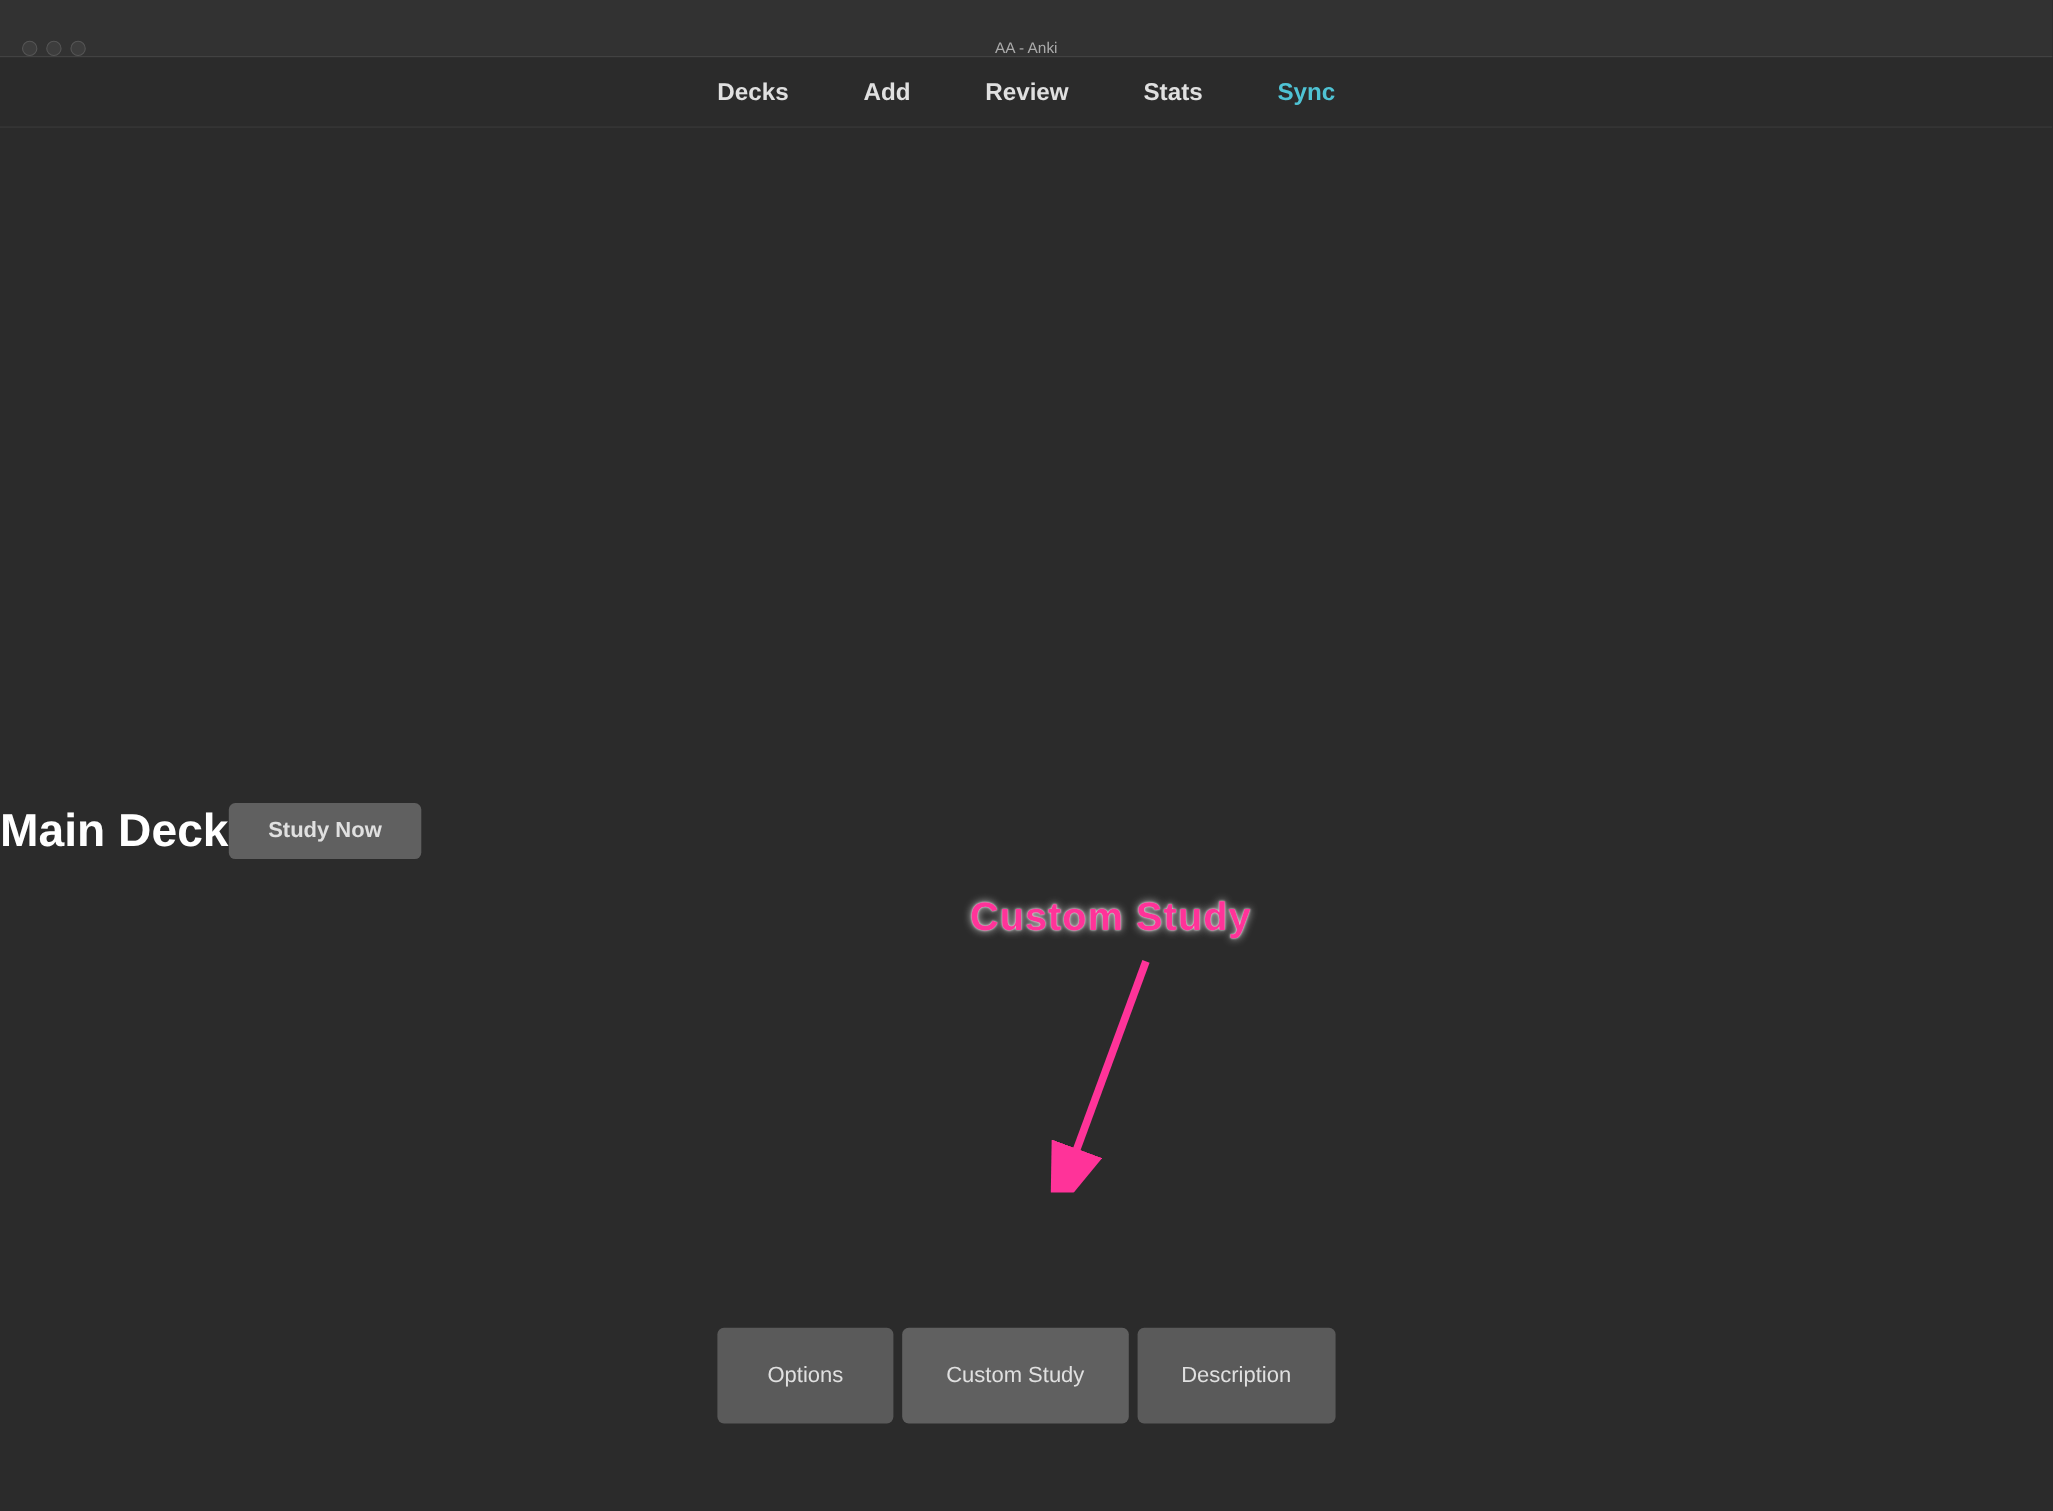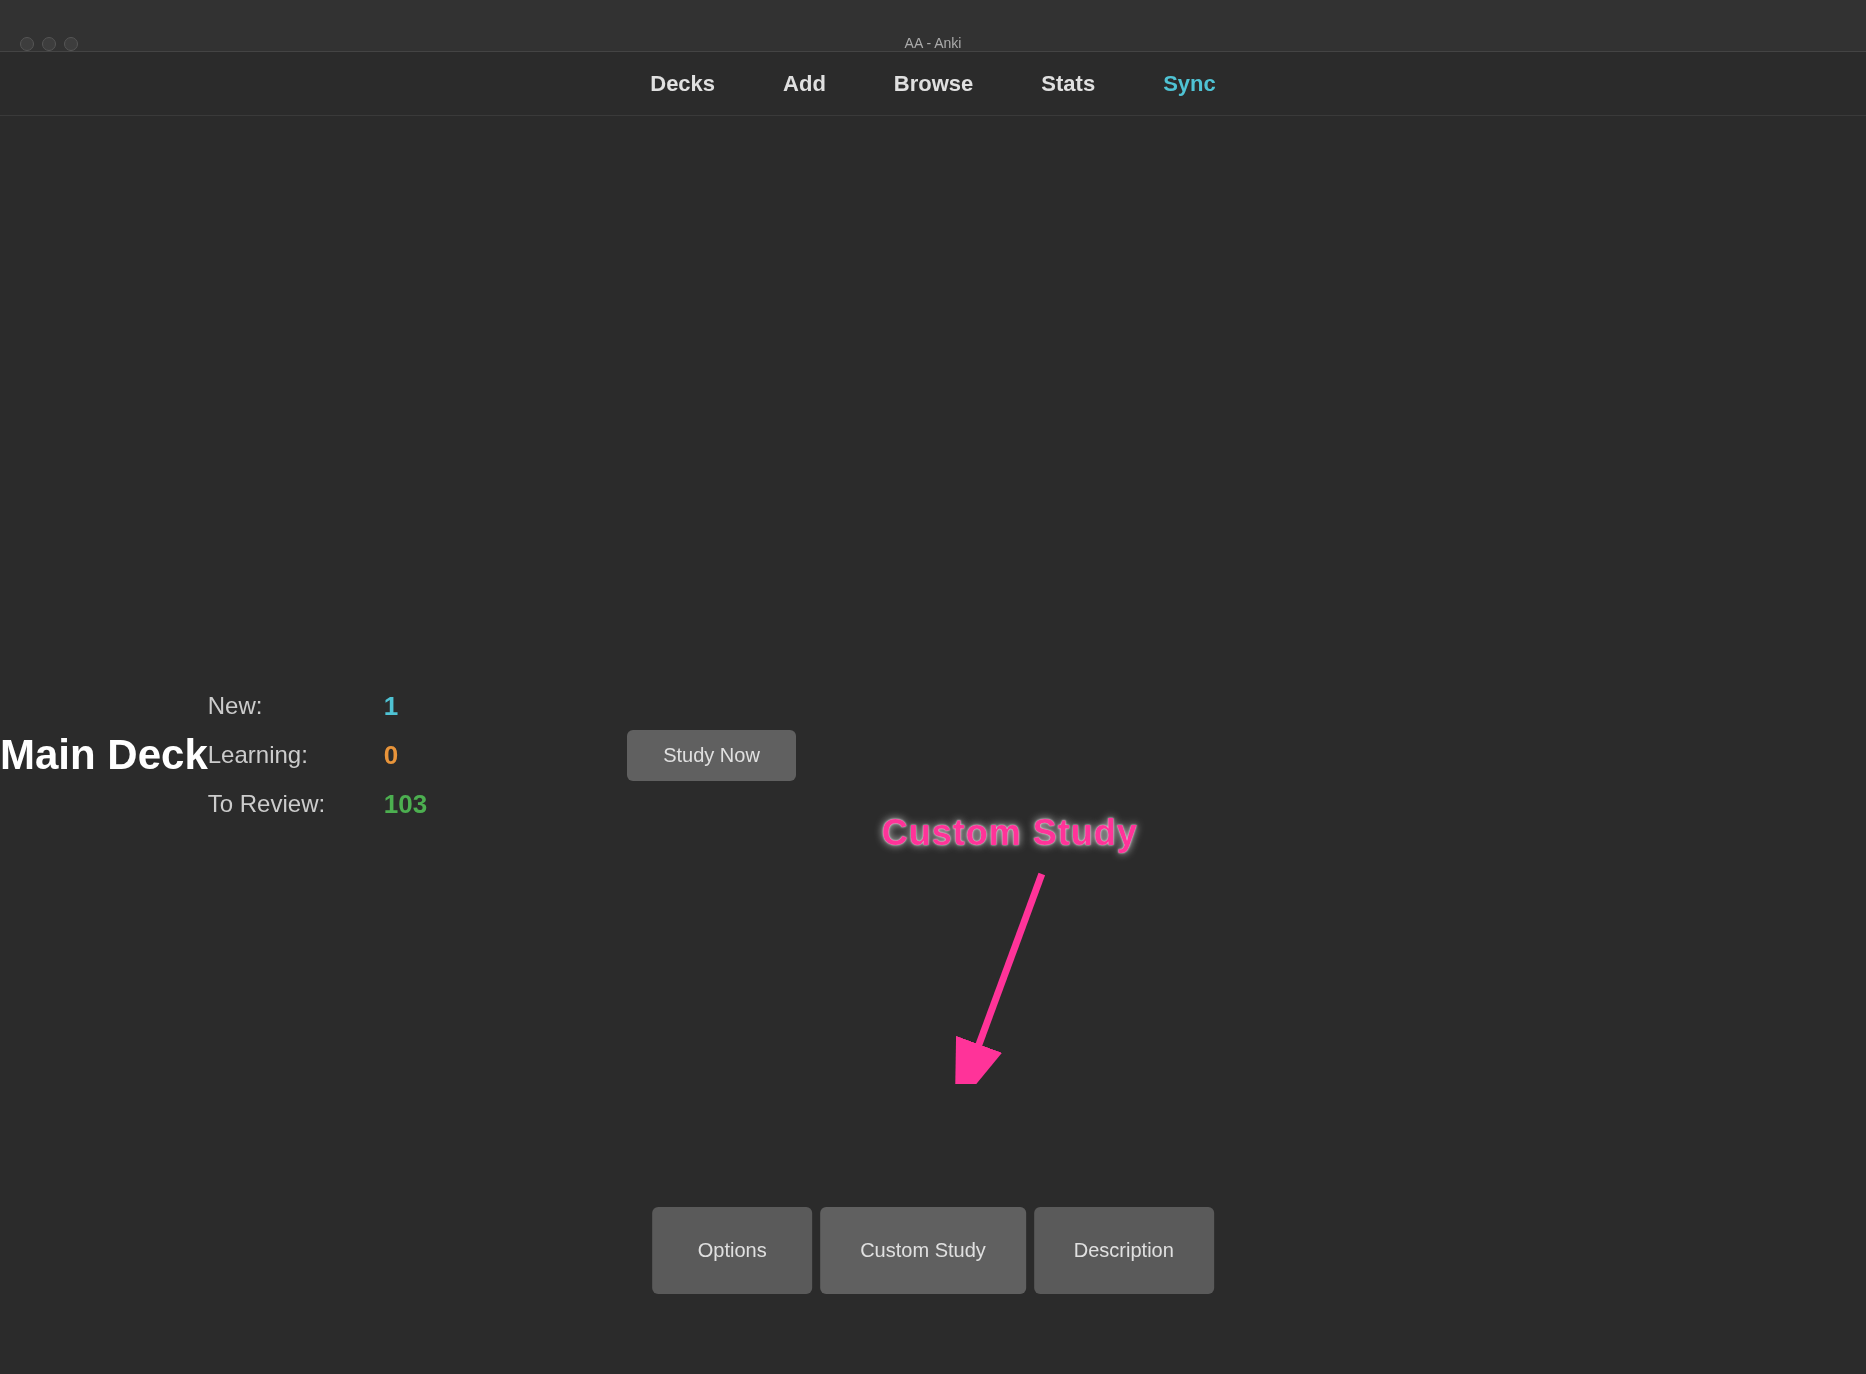--- a/index.html
+++ b/index.html
@@ -154,21 +154,21 @@
     }
 
     
     .study-now-btn {
       background-color: #606060;
       color: #e0e0e0;
       border: none;
       border-radius: 6px;
       padding: 14px 36px;
       font-size: 20px;
-      font-weight: 400;
+      font-weight: 700;
       cursor: pointer;
       align-self: center;
     }
 
     
     .bottom-buttons {
       position: absolute;
       bottom: 80px;
       left: 50%;
       transform: translateX(-50%);
@@ -227,44 +227,30 @@
     <span class="traffic-light close"></span>
     <span class="traffic-light minimize"></span>
     <span class="traffic-light maximize"></span>
   </div>
   <span class="title-bar-title">AA - Anki</span>
 </div>
 
 <div class="nav-bar">
   <span class="nav-item">Decks</span>
   <span class="nav-item">Add</span>
-  <span class="nav-item">Browse</span>
+  <span class="nav-item">Review</span>
   <span class="nav-item">Stats</span>
   <span class="nav-item active">Sync</span>
 </div>
 
 <div class="main-content">
 
   <h1 class="deck-title">Main Deck</h1>
 
   <div class="stats-section">
-    <div class="stats-list">
-      <div class="stat-row">
-        <span class="stat-label">New:</span>
-        <span class="stat-value blue">1</span>
-      </div>
-      <div class="stat-row">
-        <span class="stat-label">Learning:</span>
-        <span class="stat-value orange">0</span>
-      </div>
-      <div class="stat-row">
-        <span class="stat-label">To Review:</span>
-        <span class="stat-value green">103</span>
-      </div>
-    </div>
 
     <button class="study-now-btn">Study Now</button>
   </div>
 
   <div class="annotation-container">
     <span class="annotation-label">Custom Study</span>
     <svg class="arrow-svg" width="160" height="220" viewBox="0 0 160 220">
       <defs>
         <marker id="arrowhead" markerWidth="10" markerHeight="7" refX="3" refY="3.5" orient="auto">
           <polygon points="0 0, 10 3.5, 0 7" fill="#ff3399"></polygon>

